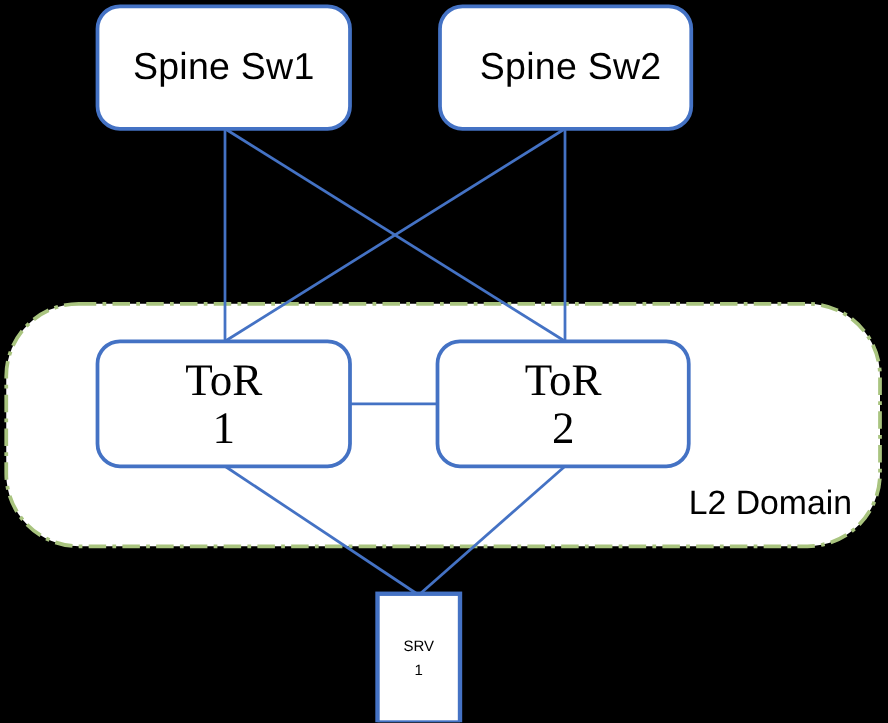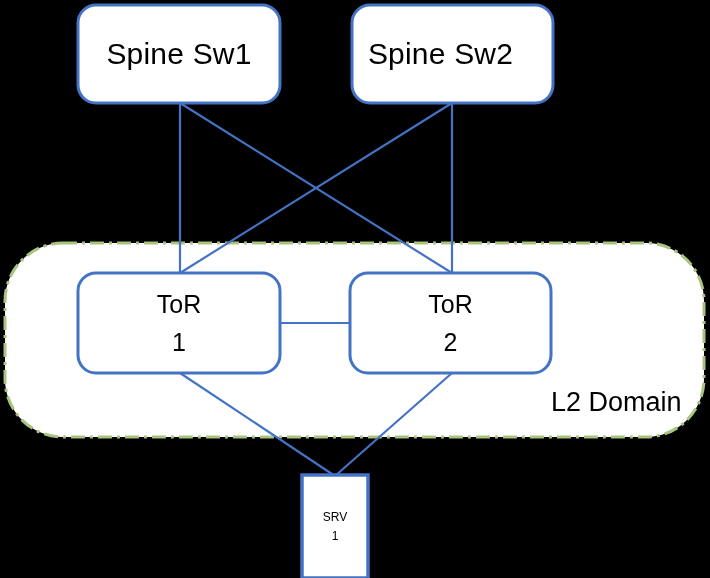--- a/index.html
+++ b/index.html
@@ -32,22 +32,23 @@
     text-align: center;
     color: #000000;
     pointer-events: none;
   }
   .spine-label {
     font-size: 30px;
     line-height: 34px;
     letter-spacing: 0.2px;
   }
   .tor-label {
-    font-size: 25px;
+    font-size: 36px;
     line-height: 38px;
+    font-family: Liberation Serif, serif;
   }
   .srv-label {
     font-size: 12px;
     line-height: 19px;
   }
   .domain-label {
     position: absolute;
     color: #000000;
     font-size: 27px;
     line-height: 30px;
@@ -81,21 +82,21 @@
     <rect x="78" y="273" width="202" height="100" rx="18" ry="18" fill="#FFFFFF" stroke="#4472C4" stroke-width="3"></rect>
     <rect x="350" y="273" width="201" height="100" rx="18" ry="18" fill="#FFFFFF" stroke="#4472C4" stroke-width="3"></rect>
 
     <rect x="302" y="475" width="66" height="103" fill="#FFFFFF" stroke="#4472C4" stroke-width="3.5"></rect>
   </svg>
 
   <div class="node-label spine-label" style="left:78px; top:5px; width:202px; height:98px;">
     <span>Spine Sw1</span>
   </div>
 
-  <div class="node-label spine-label" style="left:340px; top:5px; width:201px; height:98px;">
+  <div class="node-label spine-label" style="left:356px; top:5px; width:201px; height:98px;">
     <span>Spine Sw2</span>
   </div>
 
   <div class="node-label tor-label" style="left:78px; top:273px; width:202px; height:100px;">
     <span>ToR</span>
     <span>1</span>
   </div>
 
   <div class="node-label tor-label" style="left:350px; top:273px; width:201px; height:100px;">
     <span>ToR</span>

